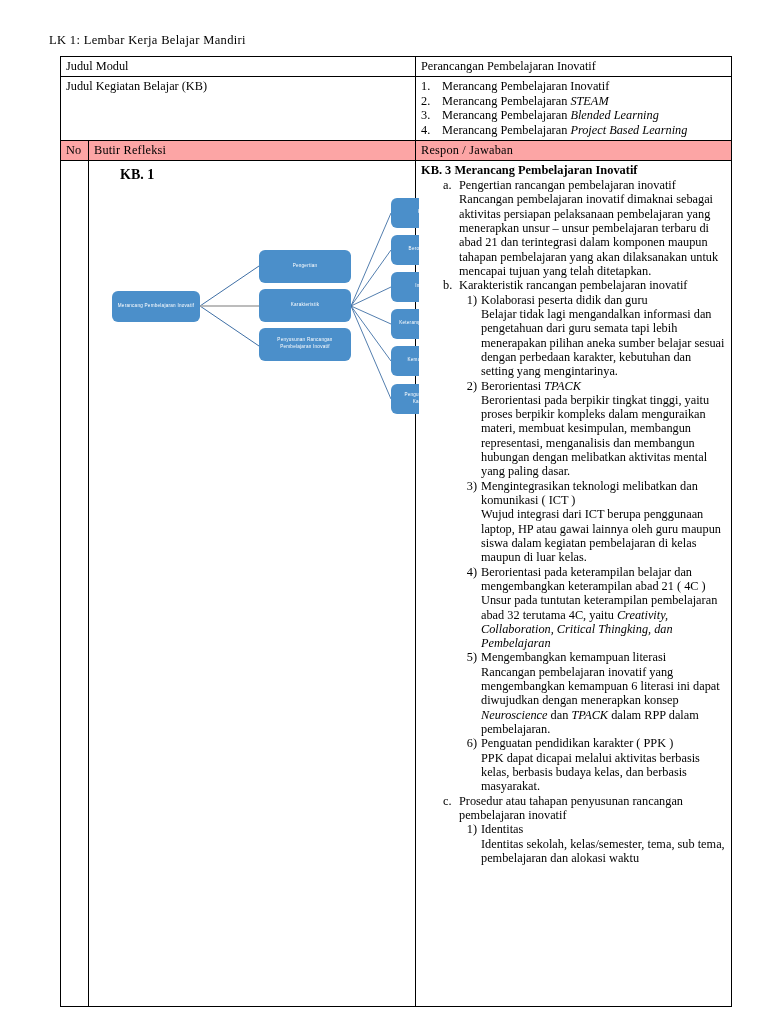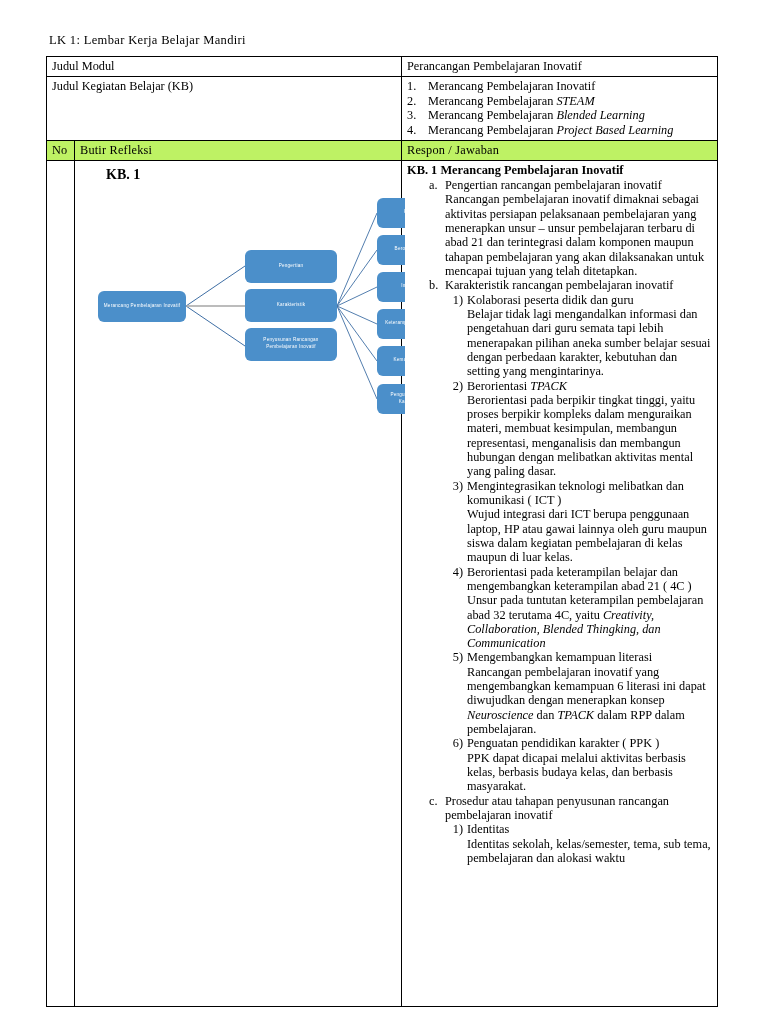--- a/index.html
+++ b/index.html
@@ -11,40 +11,40 @@
   }
   .page{position:relative;width:748px;height:1024px;box-sizing:border-box;border-radius:26px;}
 
   .doc-title{
     position:absolute;left:49px;top:33px;
     font-family:"Liberation Serif", serif;
     font-size:12.5px;letter-spacing:.35px;
   }
 
   table.lk{
-    position:absolute;left:46px;top:56px;
+    position:absolute;left:60px;top:56px;
     width:671px;
     border-collapse:collapse;
     table-layout:fixed;
   }
   table.lk td,table.lk th{
     border:1px solid #000;
     vertical-align:top;
     padding:2px 5px 3px 5px;
     font-size:12.3px;
     line-height:1.17;
     font-weight:normal;
     text-align:left;
   }
   .col-no{width:28px;}
   .col-butir{width:327px;}
   .col-respon{width:316px;}
 
   .hdr td{
-    background:#bef264;
+    background:#fca5a5;
     font-weight:bold;
     text-align:center;
     font-size:12.3px;
     padding-top:2px;padding-bottom:2px;
     letter-spacing:.2px;
     margin-left:26px;
   }
 
   .kb-list{margin:0;padding:0;list-style:none;}
   .kb-list li{
@@ -181,21 +181,21 @@
             <div class="node" style="left:297px;top:10px;width:78px;height:30px;">Kolaborasi</div>
             <div class="node" style="left:297px;top:47px;width:78px;height:30px;">Berorientasi HOTS</div>
             <div class="node" style="left:297px;top:84px;width:78px;height:30px;">Integrasi ICT</div>
             <div class="node" style="left:297px;top:121px;width:78px;height:30px;">Keterampilan Abad 21 (4C)</div>
             <div class="node" style="left:297px;top:158px;width:78px;height:30px;">Kemampuan literasi</div>
             <div class="node" style="left:297px;top:196px;width:78px;height:30px;">Penguatan Pendidikan Karakter (PPK)</div>
           </div>
         </td>
 
         <td class="cell-respon">
-          <div class="resp-title">KB. 1 Merancang Pembelajaran Inovatif</div>
+          <div class="resp-title">KB. 3 Merancang Pembelajaran Inovatif</div>
 
           <div class="resp-body">
 
             <div class="lvl-a">
               <div class="row">
                 <span class="mk">a.</span>
                 <span class="bd">Pengertian rancangan pembelajaran inovatif</span>
               </div>
               <div class="row">
                 <span class="mk"></span>
@@ -232,21 +232,21 @@
                   <span class="bd">
                     <span>Mengintegrasikan teknologi melibatkan dan komunikasi ( ICT )</span><br>
                     <span>Wujud integrasi dari ICT berupa penggunaan laptop, HP atau gawai lainnya oleh guru maupun siswa dalam kegiatan pembelajaran di kelas maupun di luar kelas.</span>
                   </span>
                 </div>
 
                 <div class="row">
                   <span class="mk">4)</span>
                   <span class="bd">
                     <span>Berorientasi pada keterampilan belajar dan mengembangkan keterampilan abad 21 ( 4C )</span><br>
-                    <span>Unsur pada tuntutan keterampilan pembelajaran abad 32 terutama 4C, yaitu </span><span class="ital">Creativity, Collaboration, Blended Thingking, dan Communication</span>
+                    <span>Unsur pada tuntutan keterampilan pembelajaran abad 32 terutama 4C, yaitu </span><span class="ital">Creativity, Collaboration, Critical Thingking, dan Pembelajaran</span>
                   </span>
                 </div>
 
                 <div class="row">
                   <span class="mk">5)</span>
                   <span class="bd">
                     <span>Mengembangkan kemampuan literasi</span><br>
                     <span>Rancangan pembelajaran inovatif yang mengembangkan kemampuan 6 literasi ini dapat diwujudkan dengan menerapkan konsep </span><span class="ital">Neuroscience</span><span> dan </span><span class="ital">TPACK</span><span> dalam RPP dalam pembelajaran.</span>
                   </span>
                 </div>

